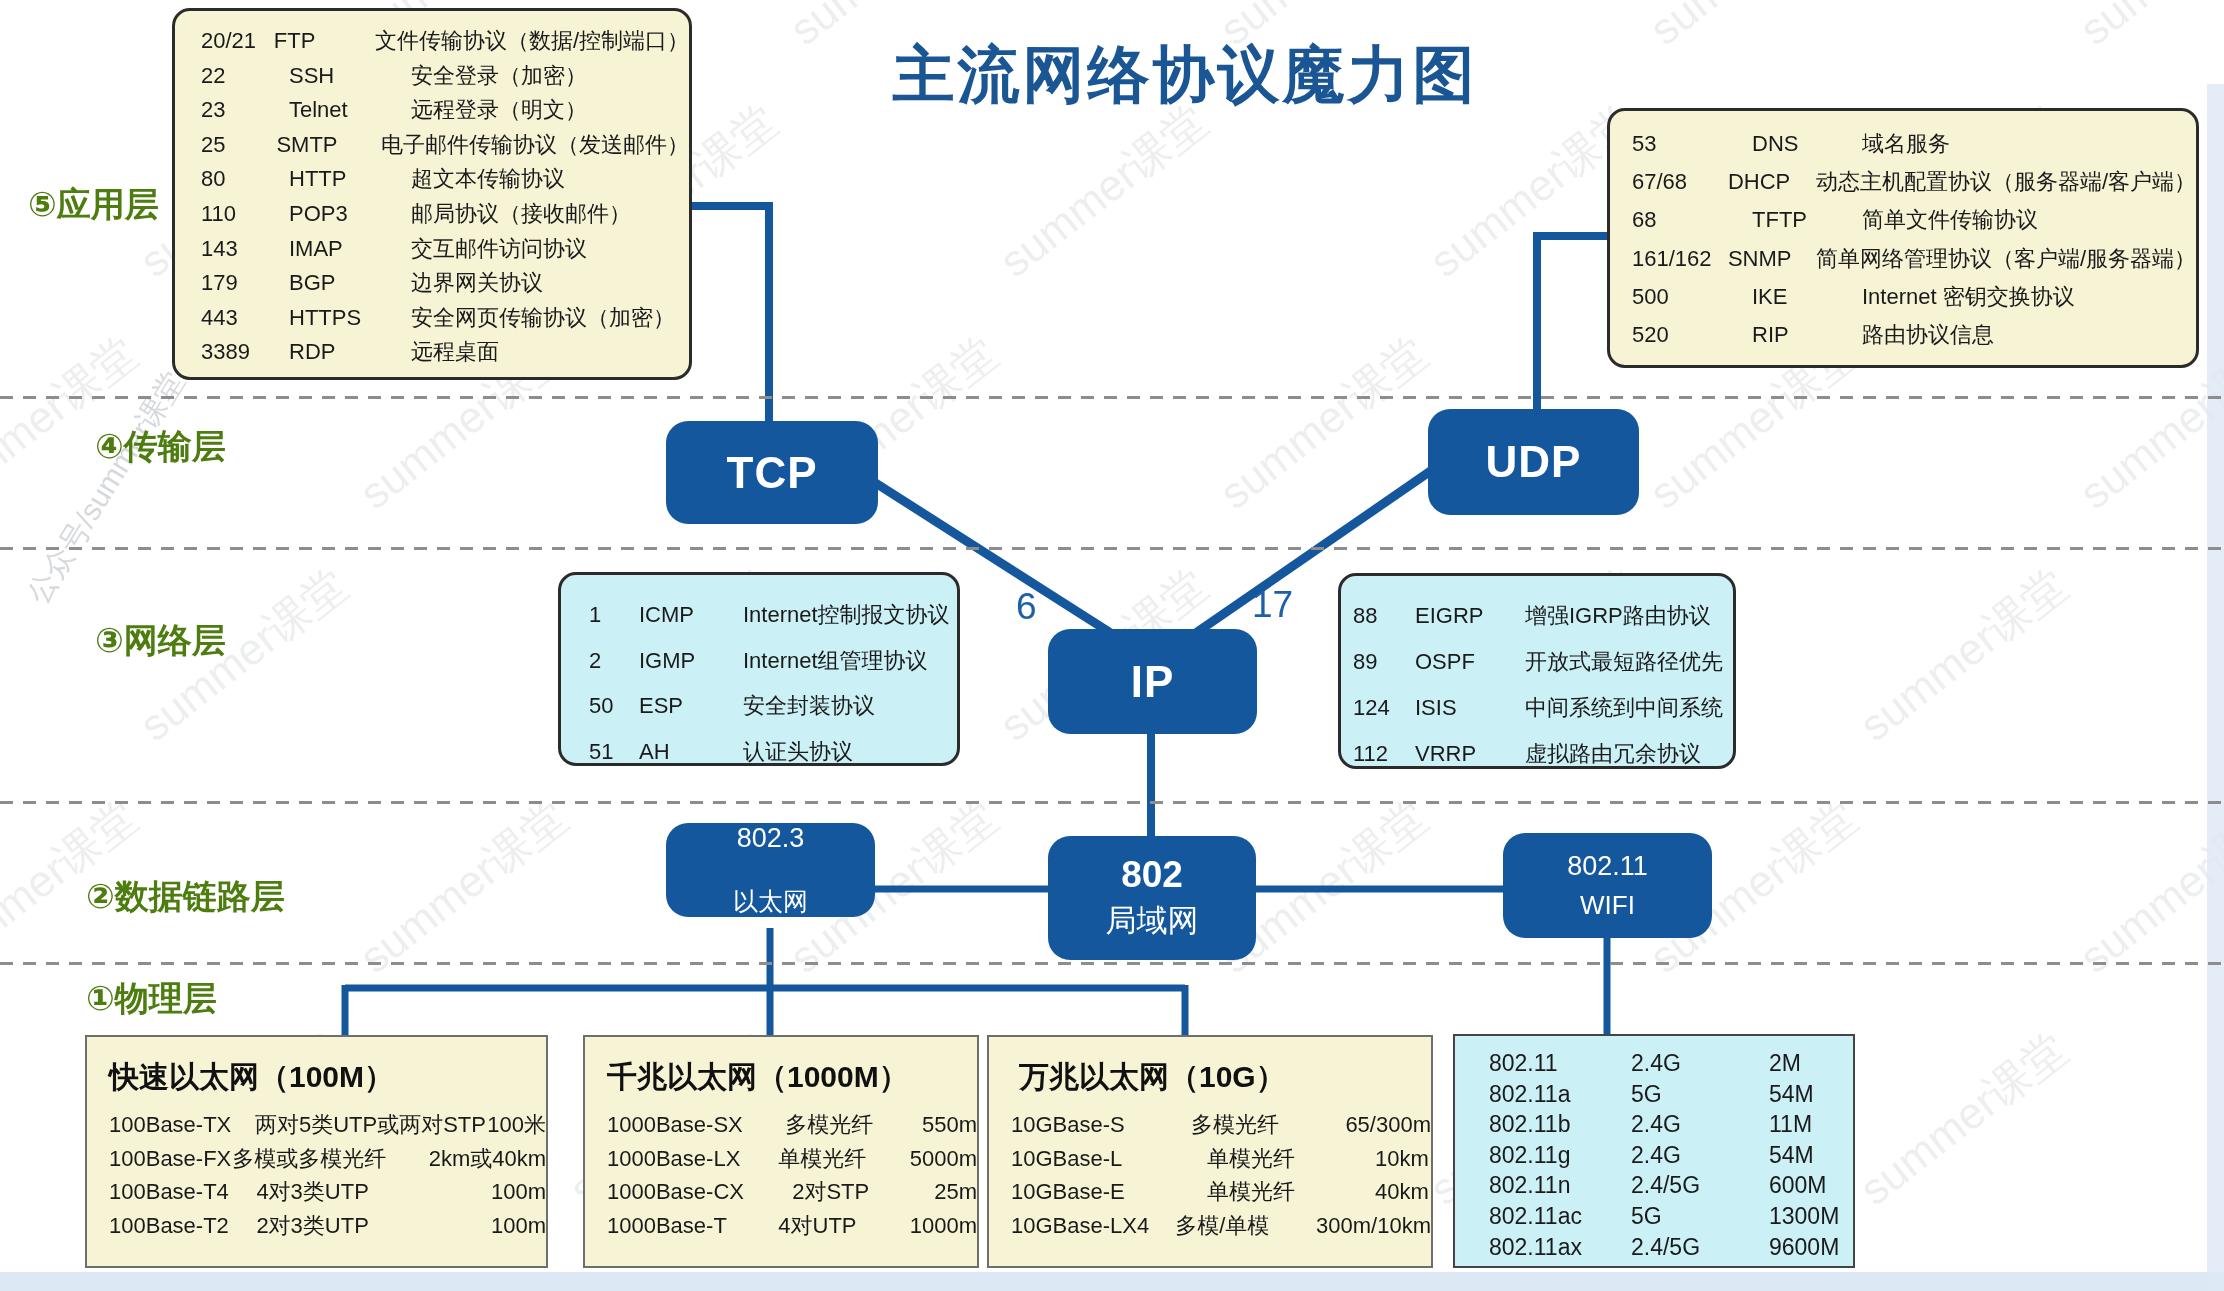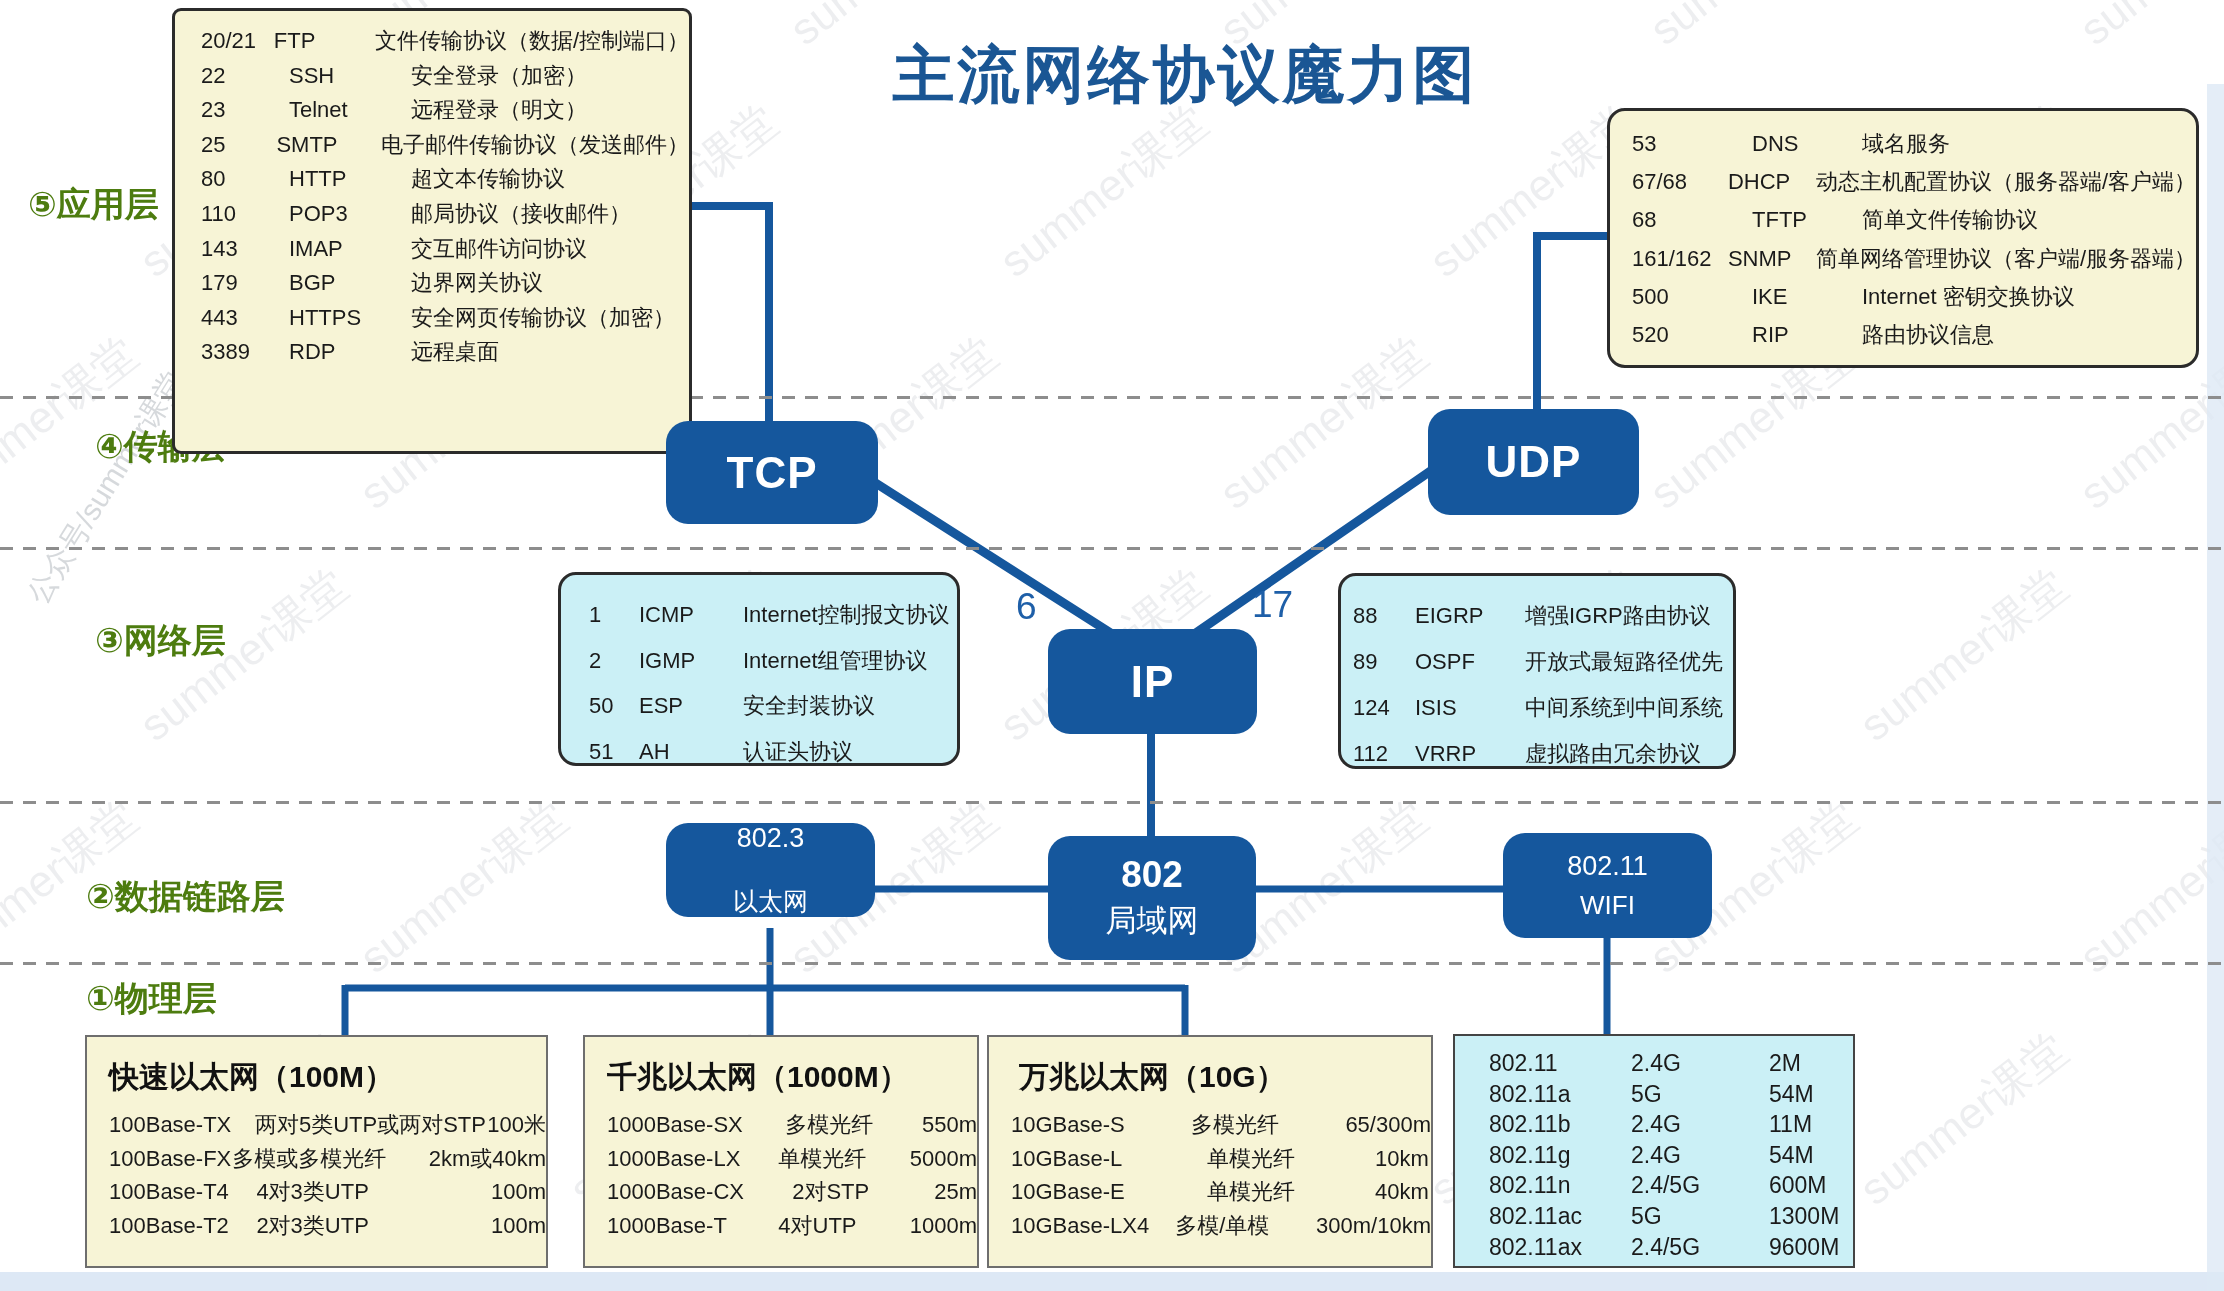--- a/index.html
+++ b/index.html
@@ -18,21 +18,21 @@
   
   #title{position:absolute;left:840px;top:40px;width:690px;margin:0;text-align:center;
          font-size:62px;line-height:70px;font-weight:bold;color:#1A5694;letter-spacing:3px;}
   
   .layer-label{position:absolute;color:#4d7c0f;font-weight:bold;font-size:34px;white-space:nowrap;}
   
   .ybox{position:absolute;background:#F7F4D6;border:3px solid #2b2b2b;border-radius:18px;box-sizing:border-box;}
   .cbox{position:absolute;background:#CBF0F6;border:3px solid #2b2b2b;border-radius:18px;box-sizing:border-box;}
   .prow{display:flex;white-space:nowrap;}
   .pcell{display:inline-block;}
-  #apptcp{left:172px;top:8px;width:520px;height:446px;padding:13px 0 0 26px;font-size:22px;border-radius:9px;}
+  #apptcp{left:172px;top:8px;width:520px;height:372px;padding:13px 0 0 26px;font-size:22px;}
   #apptcp .prow{line-height:34.6px;}
   #apptcp .col-0{width:88px;} #apptcp .col-1{width:122px;}
   #appudp{left:1607px;top:108px;width:592px;height:260px;padding:14px 0 0 22px;font-size:22px;}
   #appudp .prow{line-height:38.2px;}
   #appudp .col-0{width:120px;} #appudp .col-1{width:110px;}
   #ipleft{left:558px;top:572px;width:402px;height:194px;padding:17px 0 0 28px;font-size:22px;}
   #ipleft .prow{line-height:45.5px;}
   #ipleft .col-0{width:50px;} #ipleft .col-1{width:104px;}
   #ipright{left:1338px;top:573px;width:398px;height:196px;padding:17px 0 0 12px;font-size:22px;}
   #ipright .prow{line-height:46px;}

